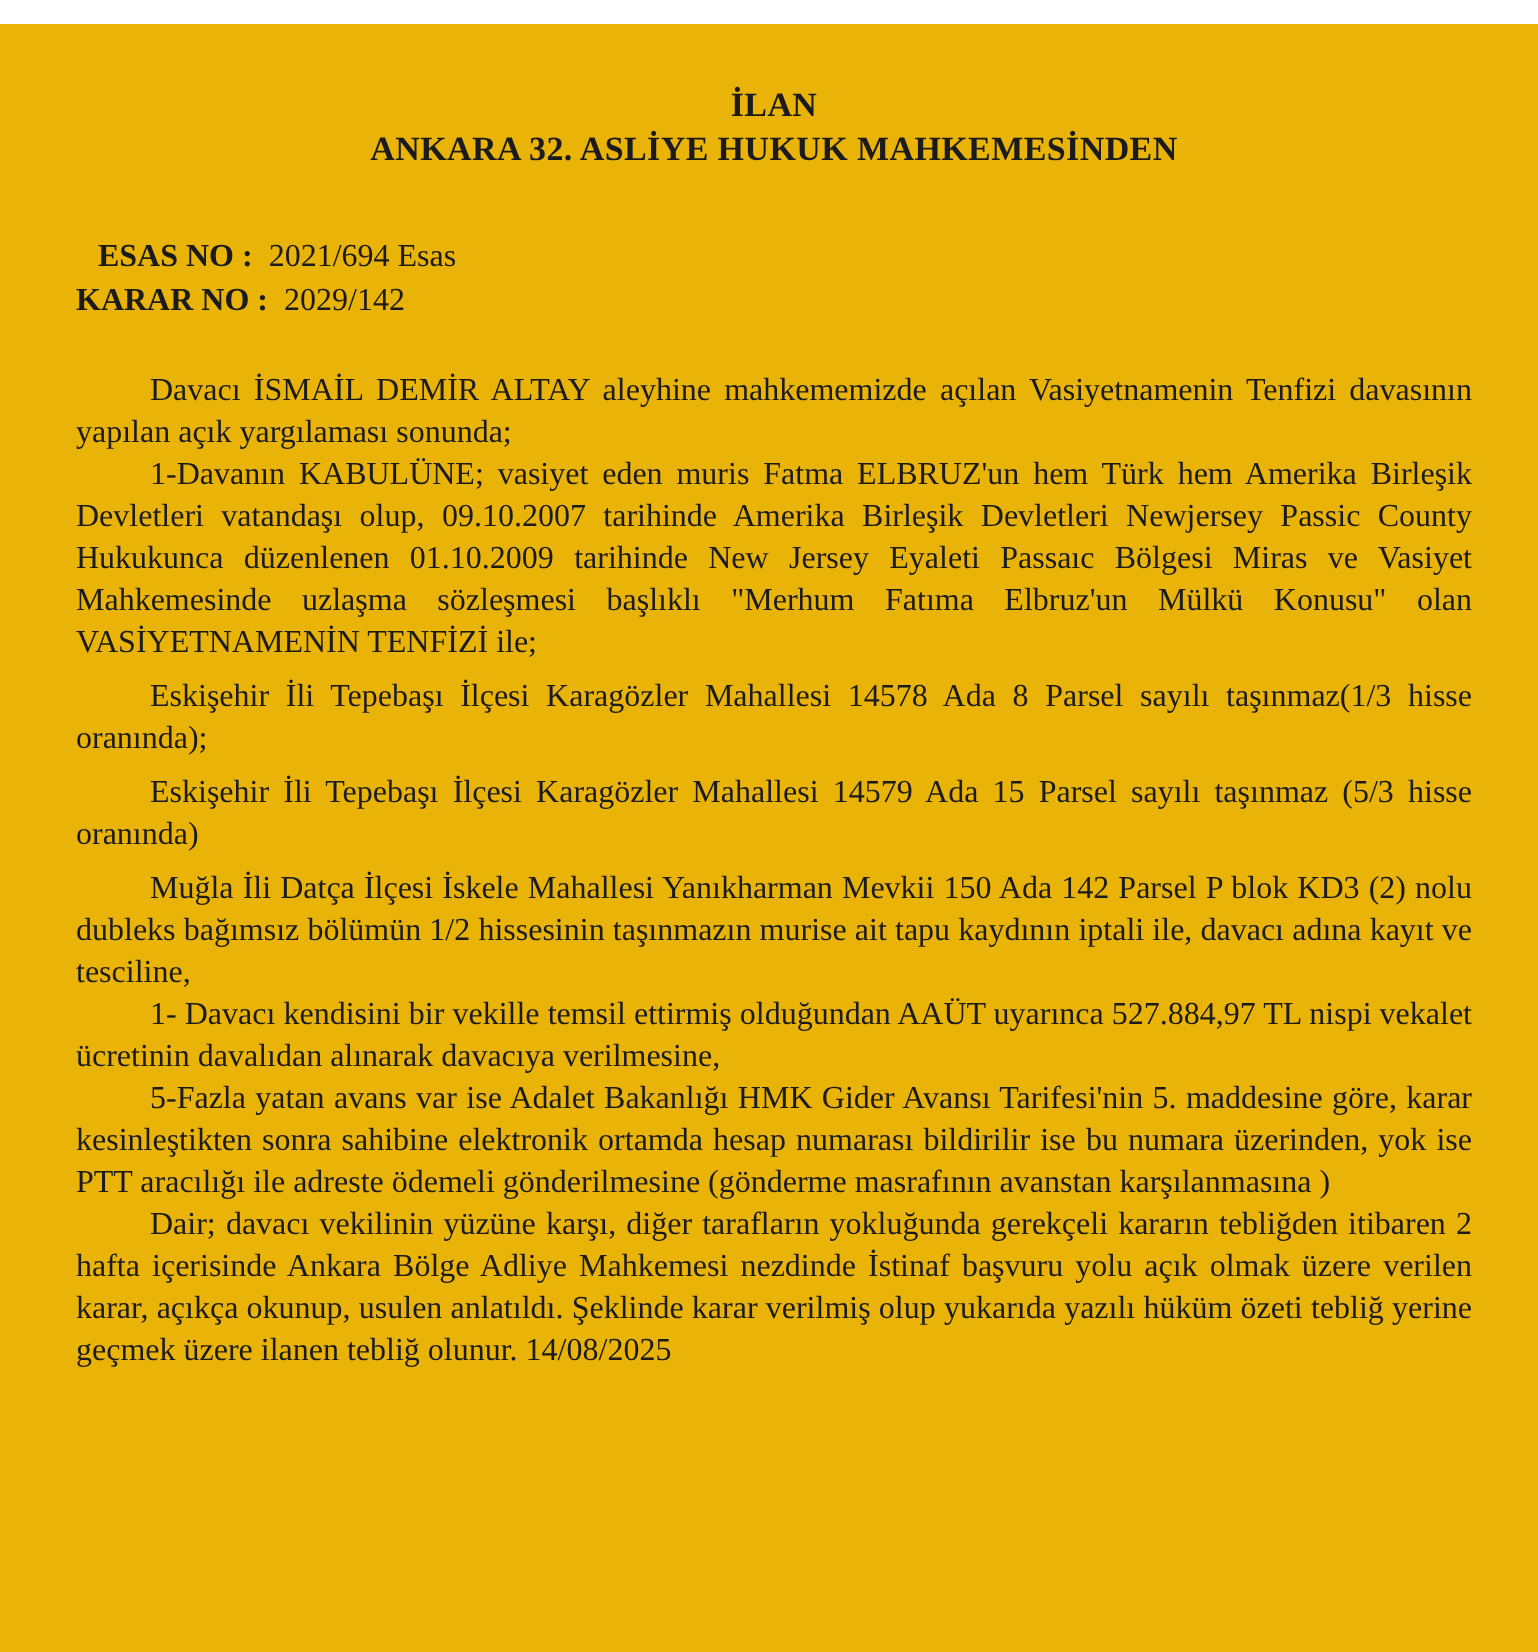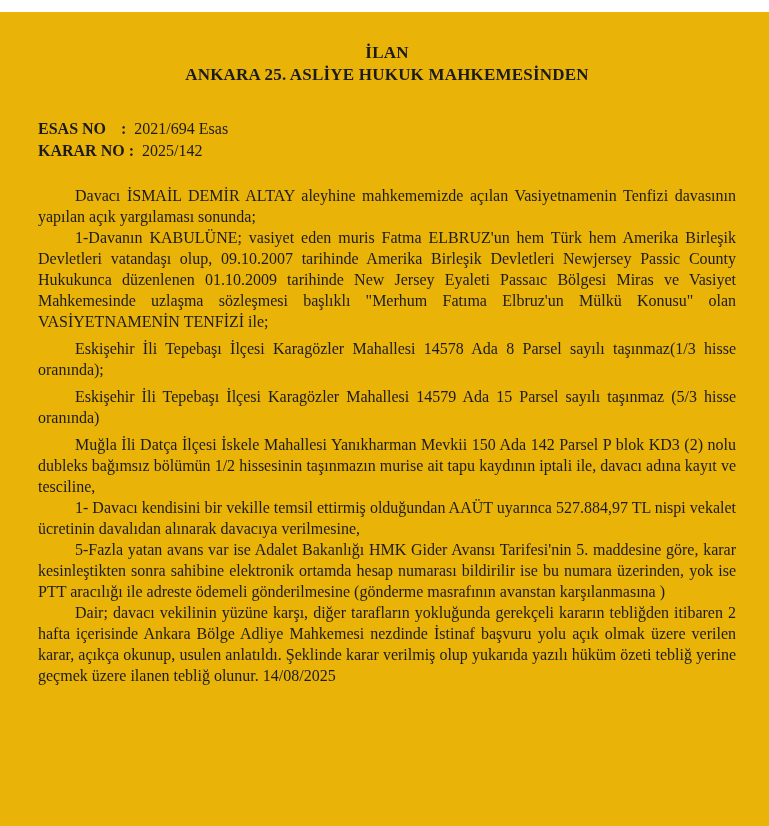--- a/index.html
+++ b/index.html
@@ -22,20 +22,21 @@
     font-size: 17px;
     line-height: 22px;
     letter-spacing: 0.2px;
   }
   .case-info { margin-top: 32px; }
   .case-row { line-height: 22px; }
   .case-label {
     display: inline-block;
     min-width: 79px;
     font-weight: bold;
+    text-align: right;
   }
   .case-colon { font-weight: bold; padding-right: 4px; }
   .case-value { font-weight: normal; }
   .doc-body { margin-top: 23px; }
   .para {
     text-align: justify;
     text-indent: 37px;
     line-height: 21px;
   }
   .para.spaced { margin-top: 6px; }
@@ -45,32 +46,32 @@
     text-decoration: underline;
     text-underline-offset: 3px;
   }
 </style>
 </head>
 <body>
 
 <div class="page" style="color: rgb(27, 27, 27); background: #eab308; margin-top: 12px;">
 
   <div class="doc-title">İLAN</div>
-  <div class="doc-subtitle">ANKARA 25. ASLİYE HUKUK MAHKEMESİNDEN</div>
+  <div class="doc-subtitle">ANKARA 32. ASLİYE HUKUK MAHKEMESİNDEN</div>
 
   <div class="case-info">
     <div class="case-row">
       <span class="case-label">ESAS NO</span>
       <span class="case-colon">:</span>
       <span class="case-value">2021/694 Esas</span>
     </div>
     <div class="case-row">
       <span class="case-label">KARAR NO</span>
       <span class="case-colon">:</span>
-      <span class="case-value">2025/142</span>
+      <span class="case-value">2029/142</span>
     </div>
   </div>
 
   <div class="doc-body">
     <p class="para">Davacı İSMAİL DEMİR ALTAY aleyhine mahkememizde açılan Vasiyetnamenin Tenfizi davasının yapılan açık yargılaması sonunda;</p>
 
 
     <p class="para">1-Davanın KABULÜNE; vasiyet eden muris Fatma ELBRUZ'un hem Türk hem Amerika Birleşik Devletleri vatandaşı olup, 09.10.2007 tarihinde Amerika Birleşik Devletleri Newjersey Passic County Hukukunca düzenlenen 01.10.2009 tarihinde New Jersey Eyaleti Passaıc Bölgesi Miras ve Vasiyet Mahkemesinde uzlaşma sözleşmesi başlıklı "Merhum Fatıma Elbruz'un Mülkü Konusu" olan VASİYETNAMENİN TENFİZİ ile;</p>
     <p class="para spaced">Eskişehir İli Tepebaşı İlçesi Karagözler Mahallesi 14578 Ada 8 Parsel sayılı taşınmaz(1/3 hisse oranında);</p>
     <p class="para spaced">Eskişehir İli Tepebaşı İlçesi Karagözler Mahallesi 14579 Ada 15 Parsel sayılı taşınmaz (5/3 hisse oranında)</p>

